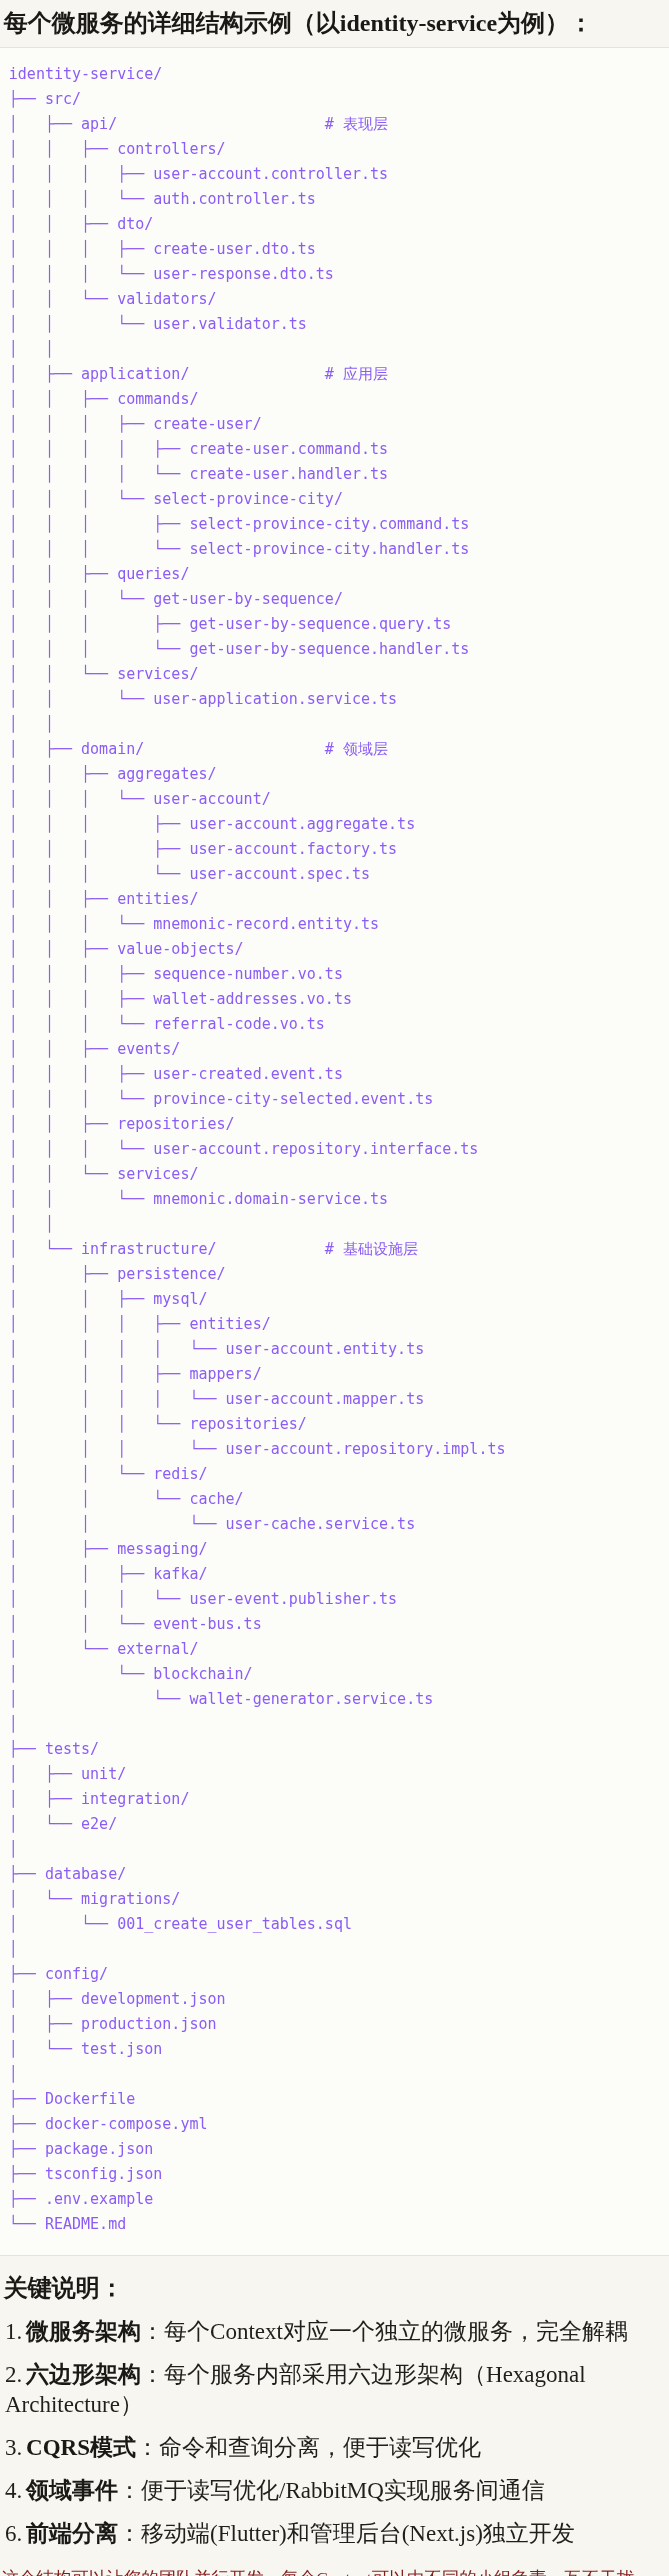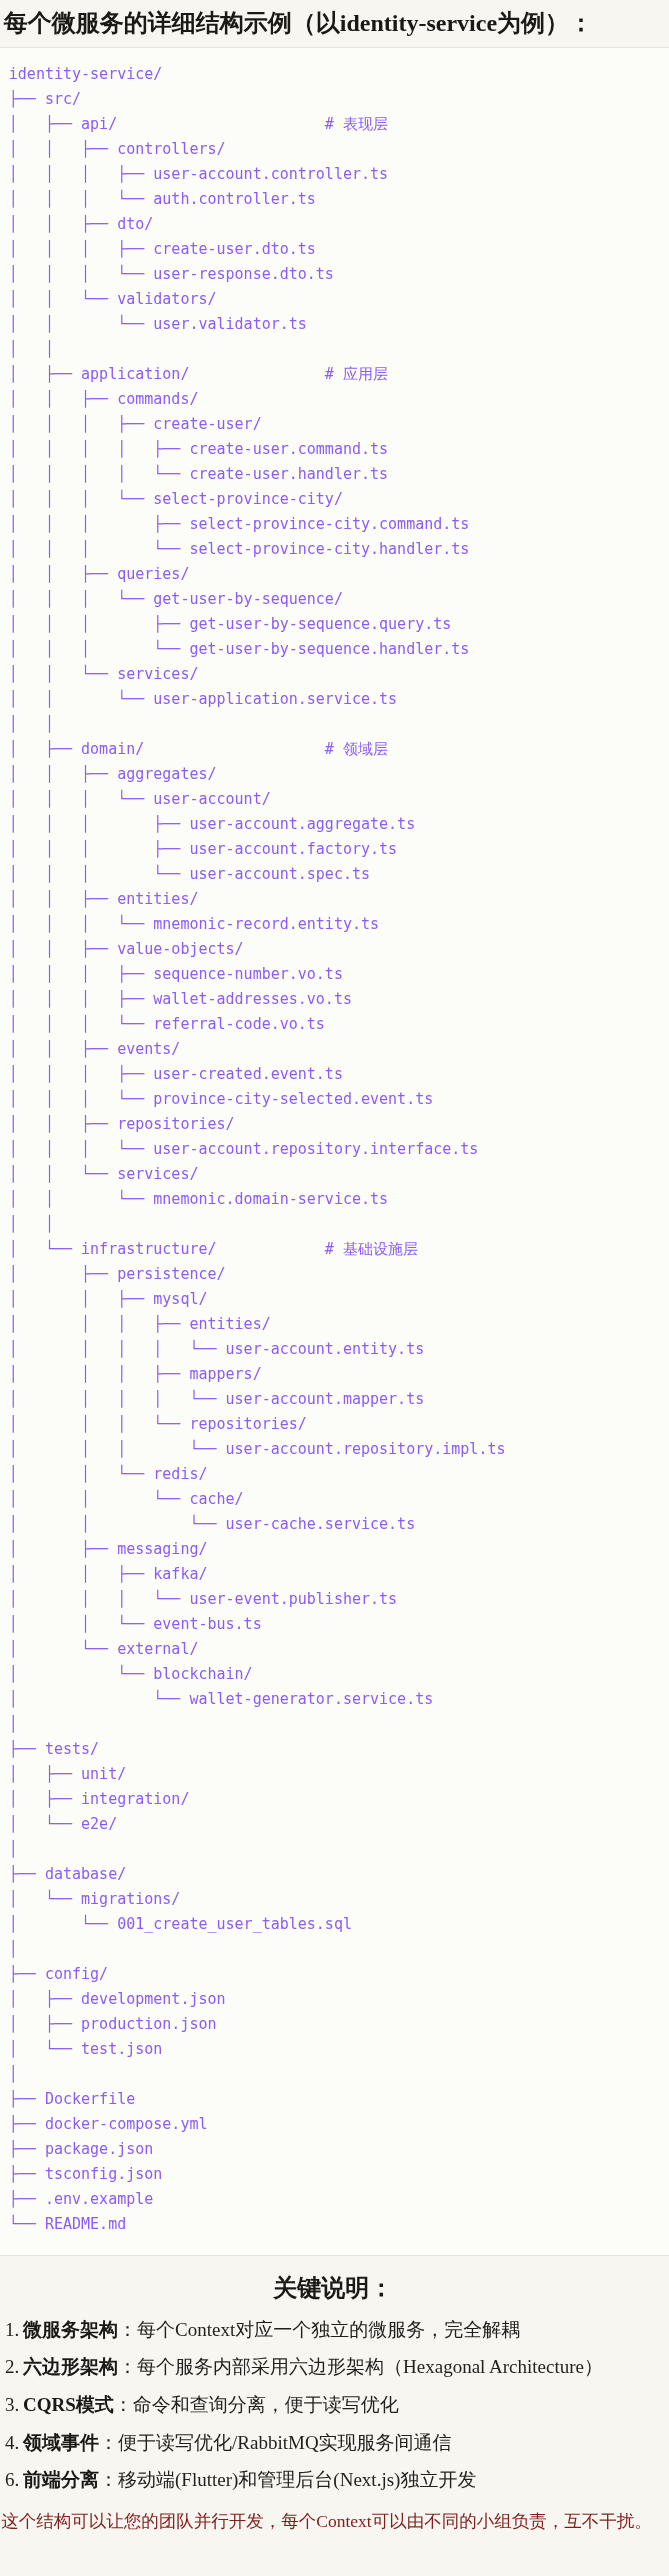--- a/index.html
+++ b/index.html
@@ -43,28 +43,27 @@
     white-space: pre;
     tab-size: 4;
   }
   .notes-title {
     font-size: 24px;
     line-height: 1.3;
     font-weight: 700;
     color: #1A1915;
     margin: 0;
     padding: 17.5px 6.3px 12.5px 3.8px;
-    text-align: center;
   }
   .notes-list {
     padding: 0 6.3px 0 5px;
     margin: 0;
   }
   .note {
-    font-size: 19px;
+    font-size: 23px;
     line-height: 1.32;
     margin-bottom: 12.5px;
     color: #201F1B;
   }
   .note-num {
     margin-right: 3.8px;
   }
   .note-term {
     font-weight: 700;
     color: #1A1915;

